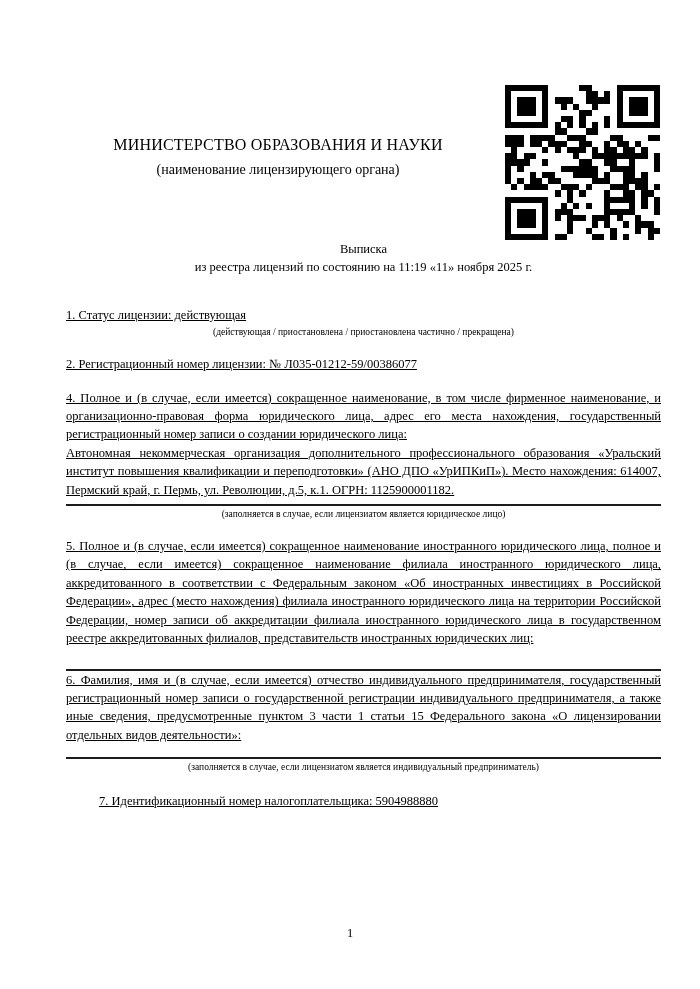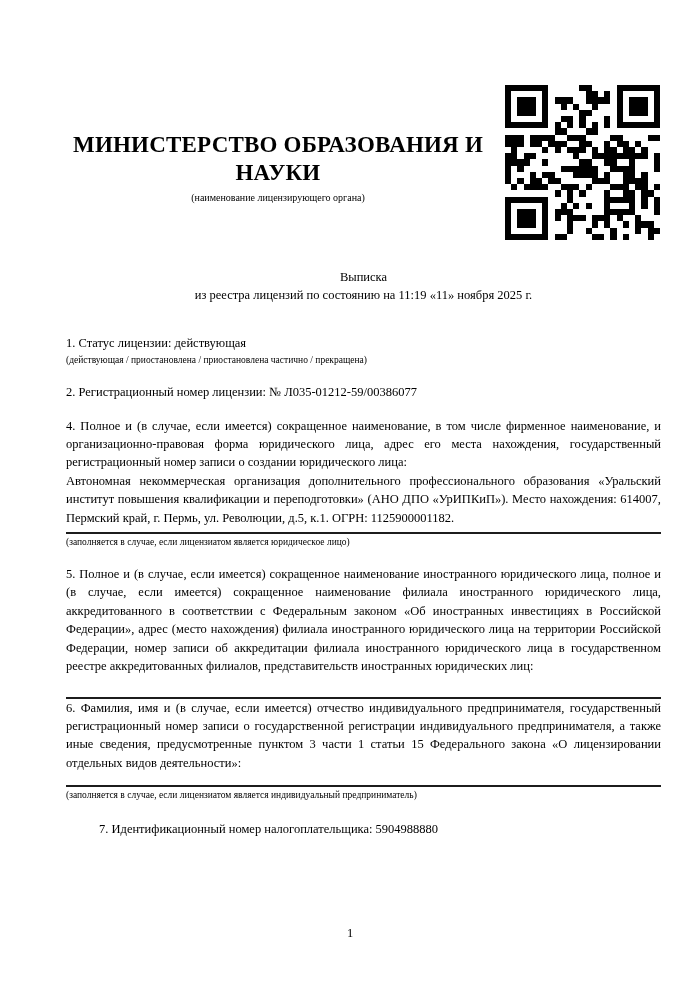--- a/index.html
+++ b/index.html
@@ -18,28 +18,28 @@
     top: 0;
     width: 595px;
   }
   
   .ministry-block {
     margin-top: 131px;
     width: 424px;
     text-align: center;
   }
   .ministry-title {
-    font-size: 23px;
-    font-weight: bold;
+    font-size: 16px;
+    font-weight: normal;
     line-height: 28px;
     letter-spacing: 0.2px;
     text-align: center;
   }
   .ministry-subtitle {
-    font-size: 10px;
+    font-size: 14px;
     line-height: 13px;
     margin-top: 4px;
   }
   .qr {
     position: absolute;
     left: 505px;
     top: 85px;
     width: 155px;
     height: 155px;
   }
@@ -47,36 +47,37 @@
   .extract-title {
     margin-top: 64px;
     text-align: center;
     font-size: 12.5px;
     line-height: 18.4px;
   }
   
   .item {
     font-size: 12.5px;
     line-height: 18.4px;
+    text-decoration: underline;
   }
   .item.justified {
     text-align: justify;
     text-align-last: left;
   }
   .it-1 { margin-top: 29px; }
   .it-2 { margin-top: 16px; }
   .it-3 { margin-top: 15px; }
   .it-4 { margin-top: 15px; }
   .it-5 { margin-top: 16px; }
   .it-6 { margin-top: 0; }
   .it-7 { margin-top: 18px; margin-left: 33px; }
   .caption {
     font-size: 9.5px;
     line-height: 13px;
-    text-align: left;
+    text-align: center;
     margin-top: 2px;
   }
   .field-line {
     border-top: 2px solid #1c1c1c;
     margin-top: 5px;
     height: 0;
   }
   .empty-field { height: 16px; }
   .empty-field.small { height: 8px; }
   .page-number {

